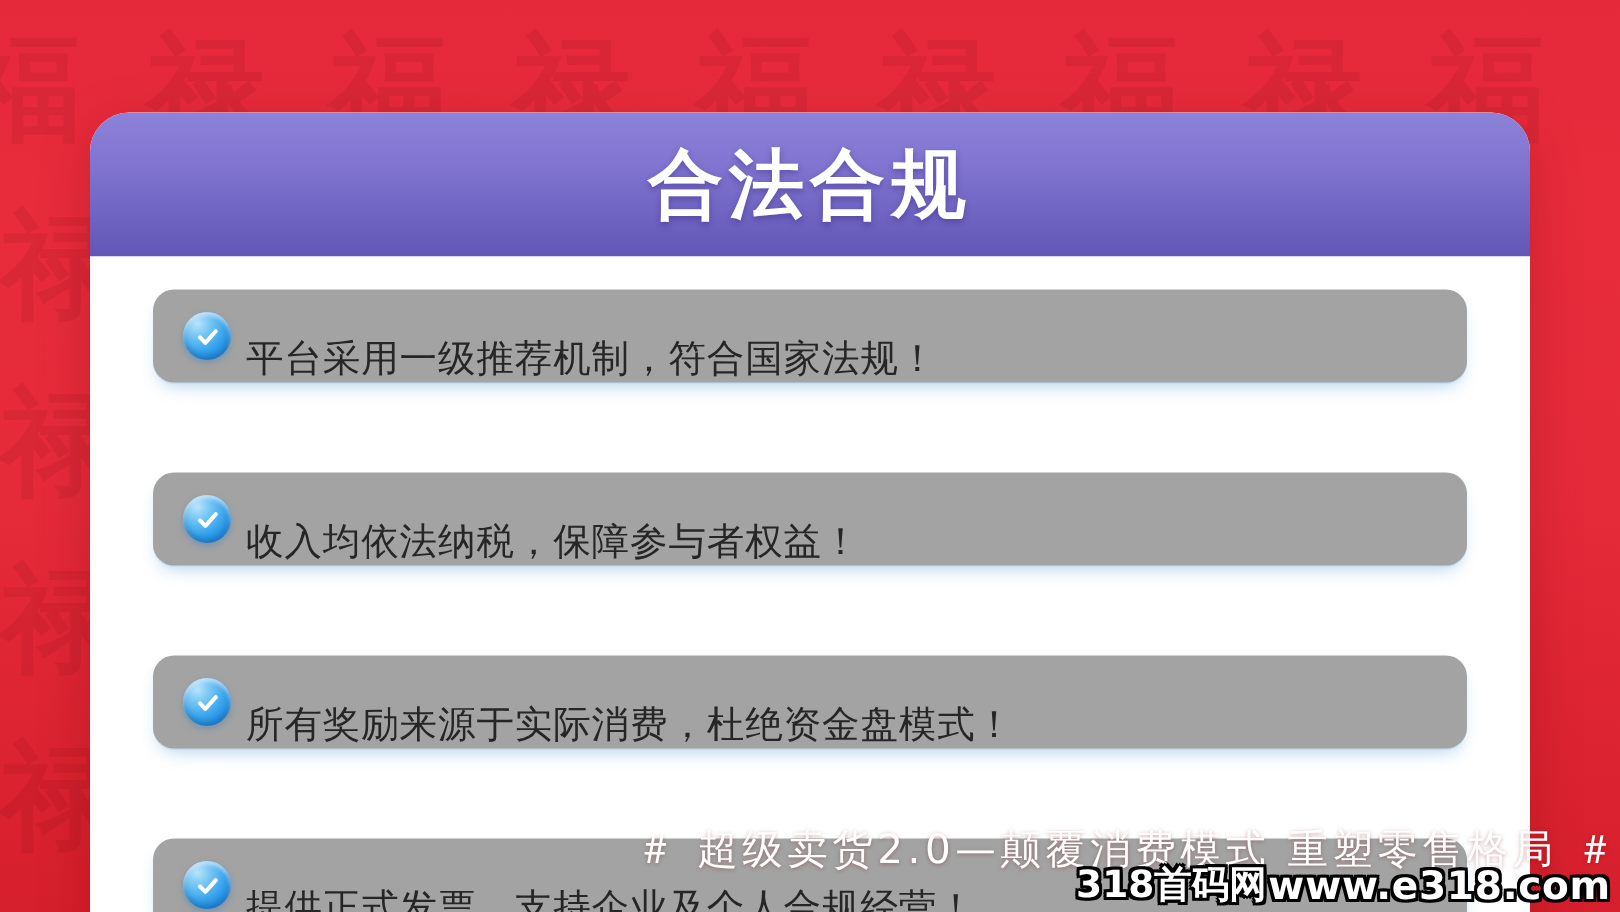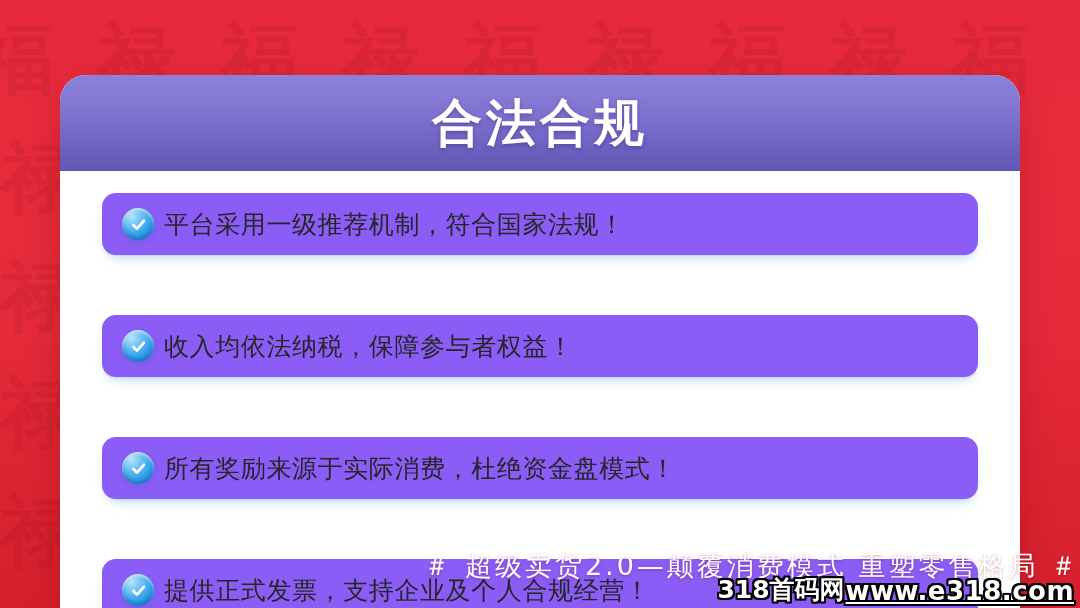--- a/index.html
+++ b/index.html
@@ -81,27 +81,27 @@
     flex-direction: column;
     justify-content: space-between;
     background: #ffffff;
   }
 
   
   .feature-row {
     position: relative;
     height: 62px;
     border-radius: 14px;
-    background: #8b5cf6;
+    background: #a3a3a3;
     box-shadow:
       0 5px 9px -3px rgba(120, 180, 225, 0.30),
       0 1px 0 0 rgba(200, 228, 245, 0.65),
       0 8px 16px -10px rgba(90, 150, 200, 0.40);
     display: flex;
-    align-items: center;
+    align-items: flex-end;
     padding-left: 62px;
   }
 
   .check-icon {
     position: absolute;
     left: 20px;
     top: 50%;
     transform: translateY(-50%);
     width: 32px;
     height: 32px;
@@ -157,21 +157,20 @@
     font-family: "DejaVu Sans", "Liberation Sans", sans-serif;
     text-shadow:
       -2px -2px 0 #000, 2px -2px 0 #000,
       -2px  2px 0 #000, 2px  2px 0 #000,
       -2px  0   0 #000, 2px  0   0 #000,
        0   -2px 0 #000, 0    2px 0 #000;
   }
   .watermark .wm-site {
     font-size: 26px;
     letter-spacing: 0.5px;
-    text-decoration: underline;
   }
 </style>
 </head>
 <body>
 
 <div id="poster">
 
   <div class="bg-pattern">福禄福禄福禄福禄福禄福禄福禄福禄福禄福禄福禄福禄福禄福禄福禄福禄福禄福禄福禄福禄福禄福禄福禄福禄福禄福禄福禄福禄福禄福禄福禄福禄福禄福禄福禄福禄福禄福禄福禄福禄福禄福禄</div>
 
   <div class="card">

